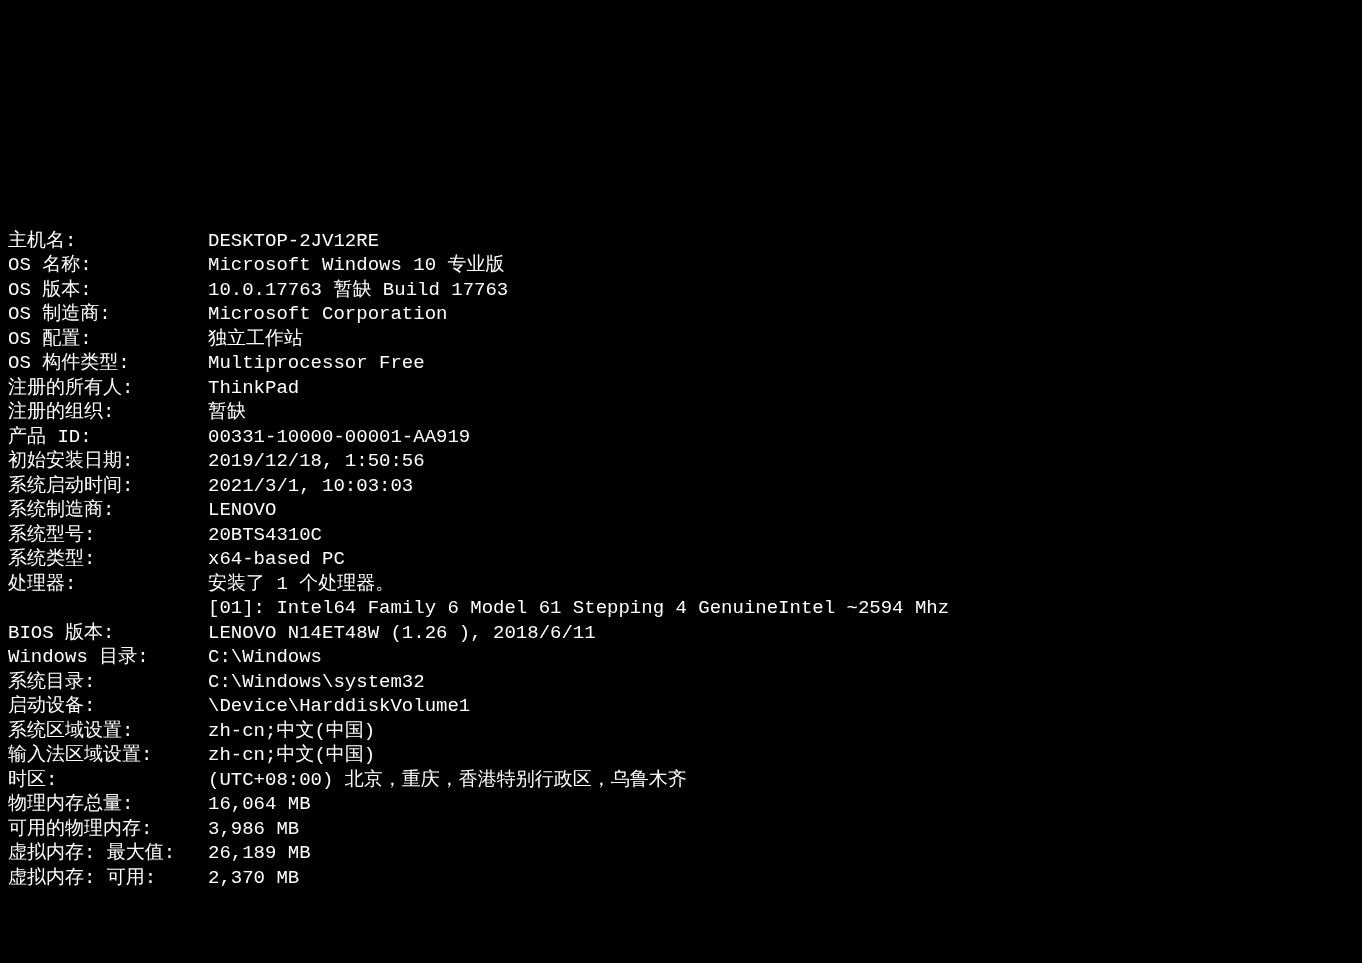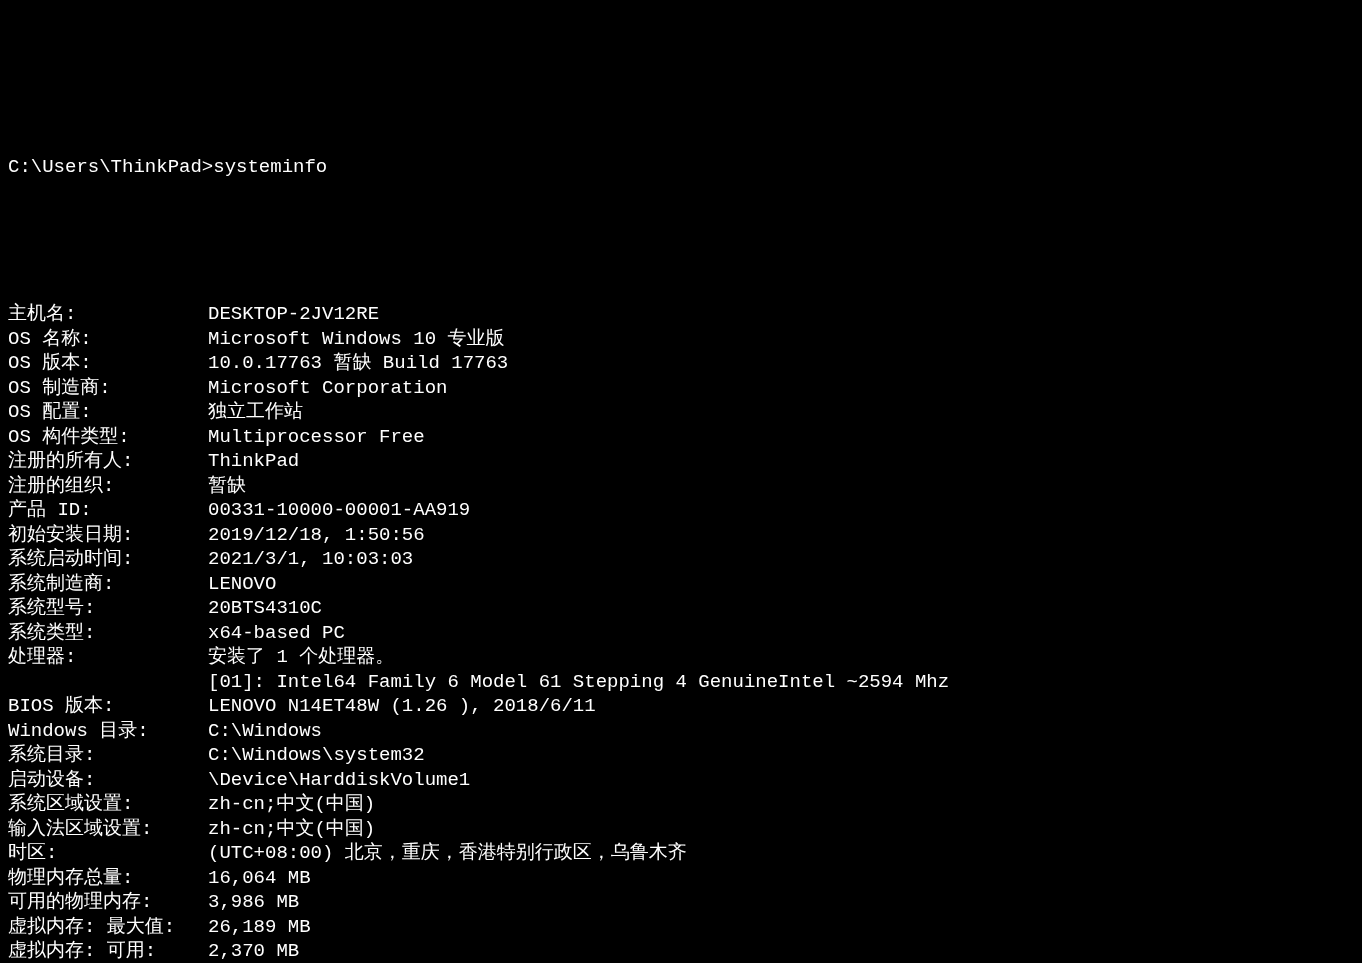--- a/index.html
+++ b/index.html
@@ -37,21 +37,18 @@
     .blank-line {
       height: 24.5px;
     }
   </style>
 </head>
 <body>
 
 
 
 <div class="terminal">
-  <div class="line">
-    <span>C:\Users\ThinkPad&gt;systeminfo</span>
-  </div>
   <div class="blank-line"></div>
   <div id="entries-container"><div class="line"><span class="label">主机名:</span><span>DESKTOP-2JV12RE</span></div><div class="line"><span class="label">OS 名称:</span><span>Microsoft Windows 10 专业版</span></div><div class="line"><span class="label">OS 版本:</span><span>10.0.17763 暂缺 Build 17763</span></div><div class="line"><span class="label">OS 制造商:</span><span>Microsoft Corporation</span></div><div class="line"><span class="label">OS 配置:</span><span>独立工作站</span></div><div class="line"><span class="label">OS 构件类型:</span><span>Multiprocessor Free</span></div><div class="line"><span class="label">注册的所有人:</span><span>ThinkPad</span></div><div class="line"><span class="label">注册的组织:</span><span>暂缺</span></div><div class="line"><span class="label">产品 ID:</span><span>00331-10000-00001-AA919</span></div><div class="line"><span class="label">初始安装日期:</span><span>2019/12/18, 1:50:56</span></div><div class="line"><span class="label">系统启动时间:</span><span>2021/3/1, 10:03:03</span></div><div class="line"><span class="label">系统制造商:</span><span>LENOVO</span></div><div class="line"><span class="label">系统型号:</span><span>20BTS4310C</span></div><div class="line"><span class="label">系统类型:</span><span>x64-based PC</span></div><div class="line"><span class="label">处理器:</span><span>安装了 1 个处理器。</span></div><div class="line"><span class="indent"></span><span>[01]: Intel64 Family 6 Model 61 Stepping 4 GenuineIntel ~2594 Mhz</span></div><div class="line"><span class="label">BIOS 版本:</span><span>LENOVO N14ET48W (1.26 ), 2018/6/11</span></div><div class="line"><span class="label">Windows 目录:</span><span>C:\Windows</span></div><div class="line"><span class="label">系统目录:</span><span>C:\Windows\system32</span></div><div class="line"><span class="label">启动设备:</span><span>\Device\HarddiskVolume1</span></div><div class="line"><span class="label">系统区域设置:</span><span>zh-cn;中文(中国)</span></div><div class="line"><span class="label">输入法区域设置:</span><span>zh-cn;中文(中国)</span></div><div class="line"><span class="label">时区:</span><span>(UTC+08:00) 北京，重庆，香港特别行政区，乌鲁木齐</span></div><div class="line"><span class="label">物理内存总量:</span><span>16,064 MB</span></div><div class="line"><span class="label">可用的物理内存:</span><span>3,986 MB</span></div><div class="line"><span class="label">虚拟内存: 最大值:</span><span>26,189 MB</span></div><div class="line"><span class="label">虚拟内存: 可用:</span><span>2,370 MB</span></div></div>
 </div>
 
 
 
 
 </body></html>

